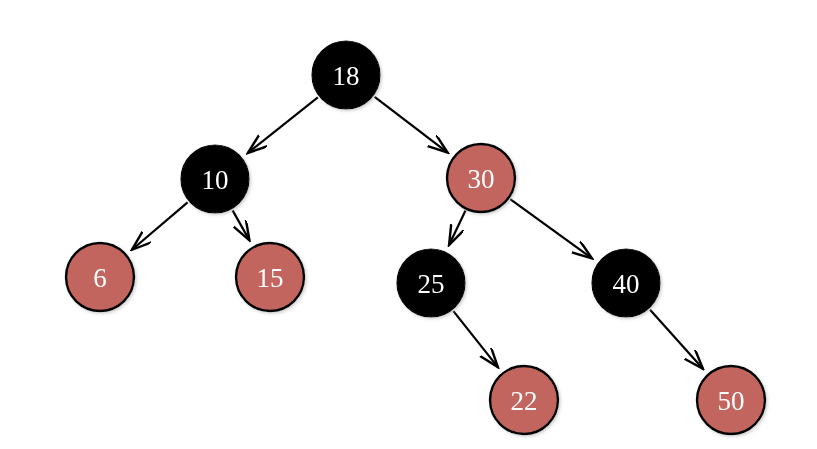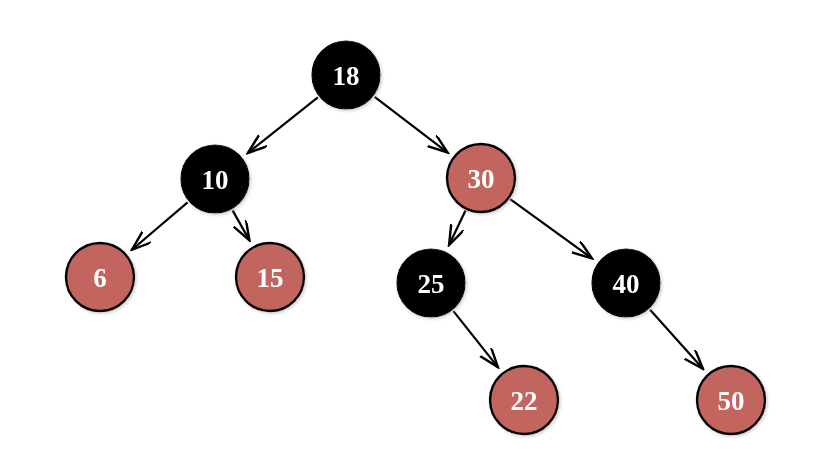--- a/index.html
+++ b/index.html
@@ -11,21 +11,20 @@
     width: 817px;
     height: 449px;
     overflow: hidden;
     font-family: "Liberation Serif", serif;
   }
   #tree-canvas {
     position: relative;
     width: 817px;
     height: 449px;
     background: #ffffff;
-    font-weight: bold;
   }
   #tree-svg {
     position: absolute;
     top: 0;
     left: 0;
     width: 817px;
     height: 449px;
   }
   .node-label {
     font-family: "Liberation Serif", serif;

